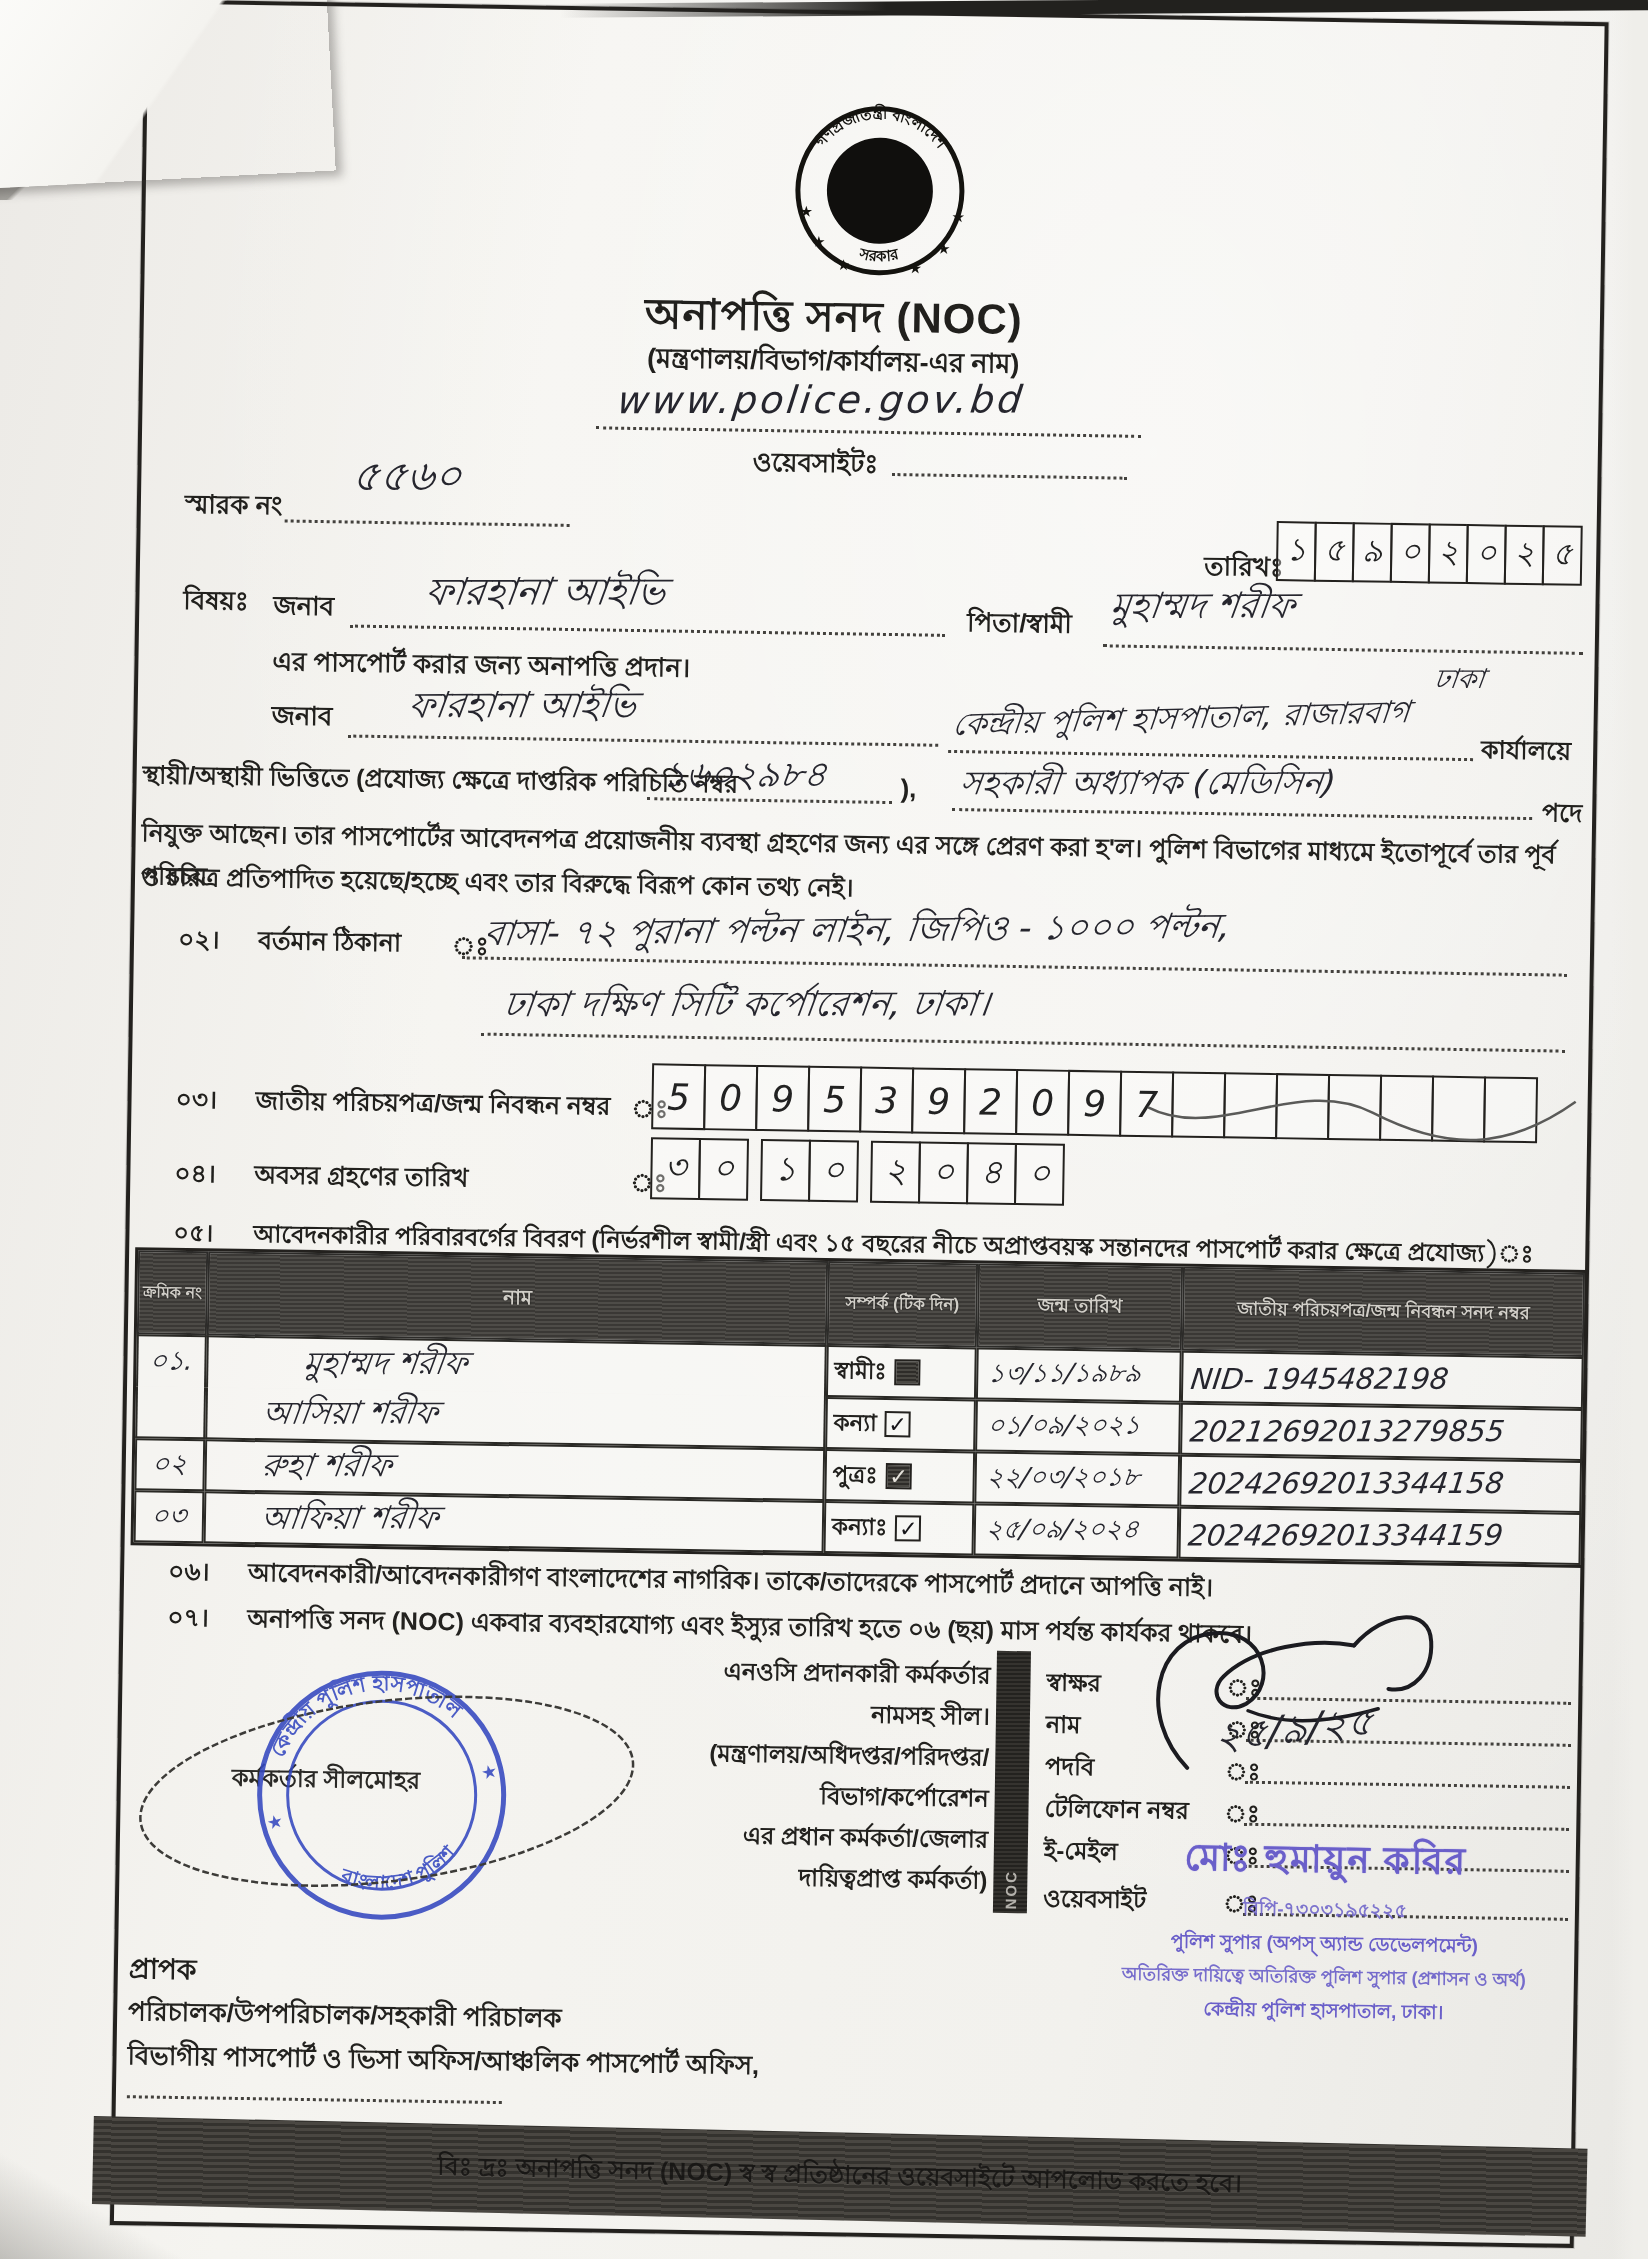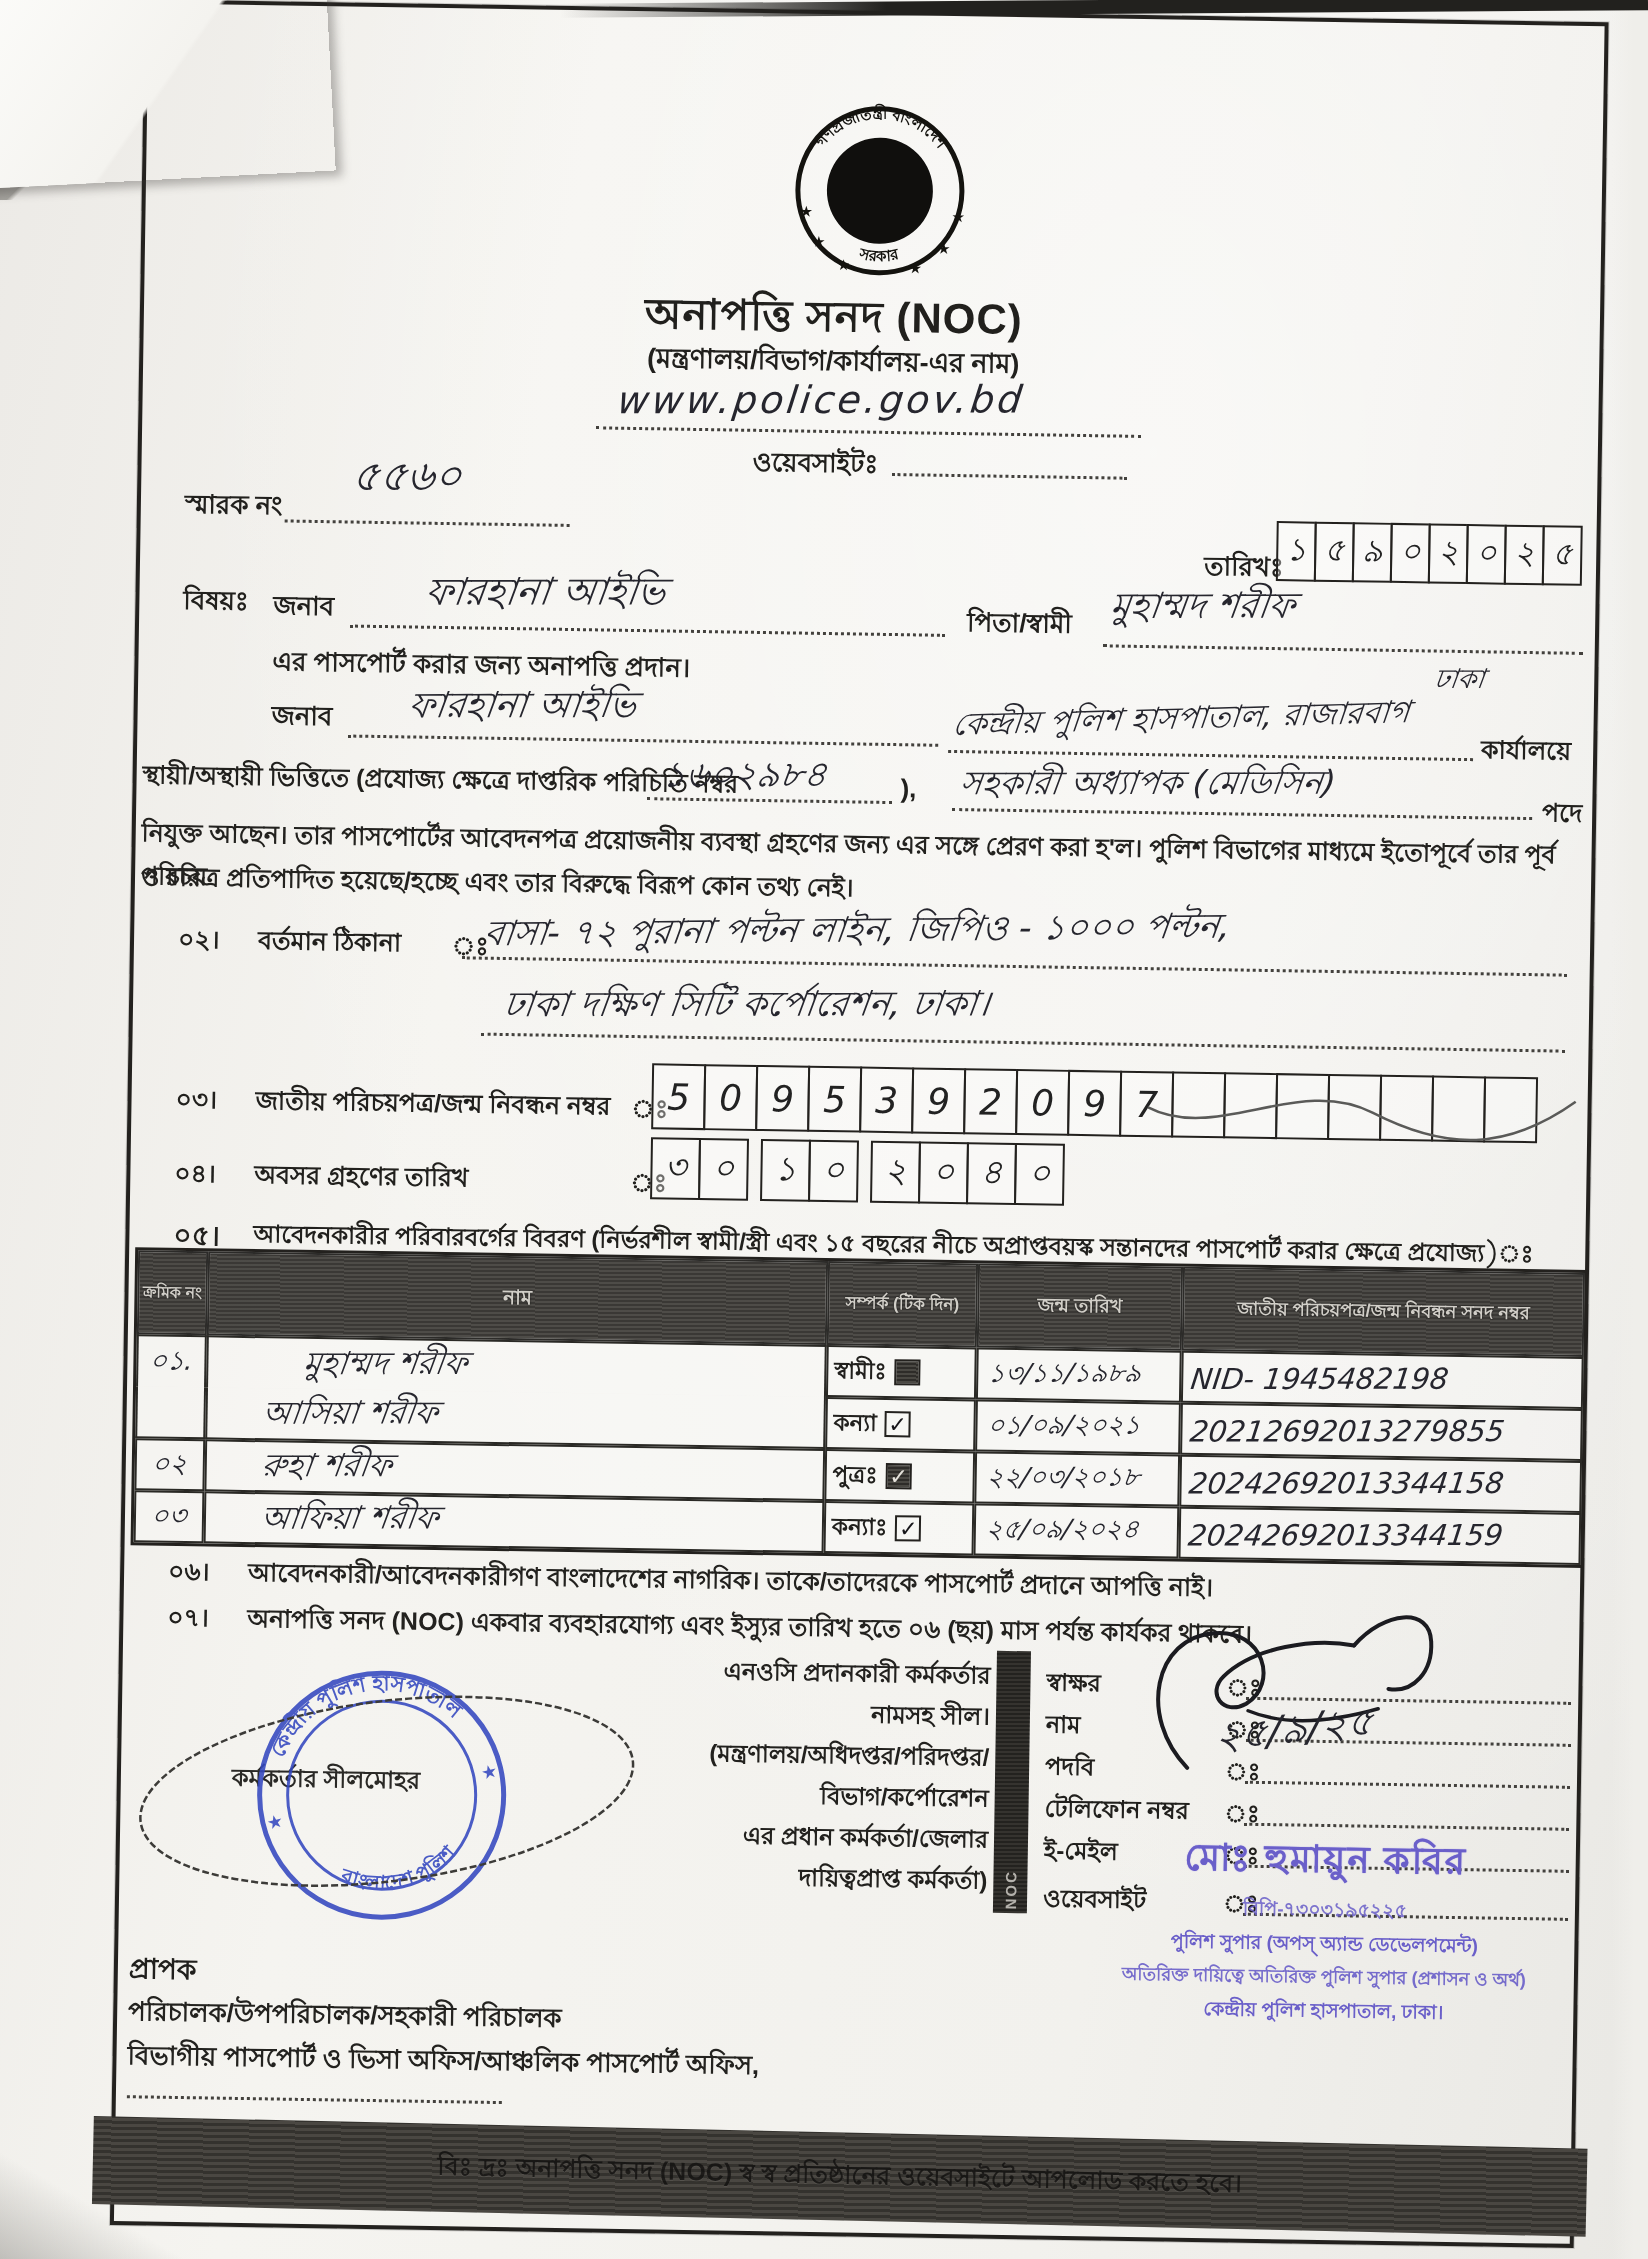--- a/index.html
+++ b/index.html
@@ -160,21 +160,21 @@
       <div style="width:14px;"></div>
       <div class="bx" style="width:50px;height:62px;font-size:34px;">১</div>
       <div class="bx" style="width:50px;height:62px;font-size:34px;">০</div>
       <div style="width:14px;"></div>
       <div class="bx" style="width:50px;height:62px;font-size:34px;">২</div>
       <div class="bx" style="width:50px;height:62px;font-size:34px;">০</div>
       <div class="bx" style="width:50px;height:62px;font-size:34px;">৪</div>
       <div class="bx" style="width:50px;height:62px;font-size:34px;">০</div>
     </div>
 
-    <div class="lbl" style="left:178px;top:1224px;font-size:28px;">০৫।</div>
+    <div class="lbl" style="left:178px;top:1224px;font-size:24px;">০৫।</div>
     <div class="lbl" style="left:258px;top:1224px;font-size:24px;white-space:normal;width:1330px;">আবেদনকারীর পরিবারবর্গের বিবরণ (নির্ভরশীল স্বামী/স্ত্রী এবং ১৫ বছরের নীচে অপ্রাপ্তবয়স্ক সন্তানদের পাসপোর্ট করার ক্ষেত্রে প্রযোজ্য)ঃ</div>
 
     <div class="tbl">
       <div class="th" style="font-size:16px;white-space:normal;">ক্রমিক নং</div>
       <div class="th" style="font-size:20px;">নাম</div>
       <div class="th" style="font-size:17px;white-space:normal;">সম্পর্ক (টিক দিন)</div>
       <div class="th" style="font-size:19px;">জন্ম তারিখ</div>
       <div class="th" style="font-size:18px;white-space:normal;">জাতীয় পরিচয়পত্র/জন্ম নিবন্ধন সনদ নম্বর</div>
 
       <div class="td" style="justify-content:center;border-bottom:none;">

